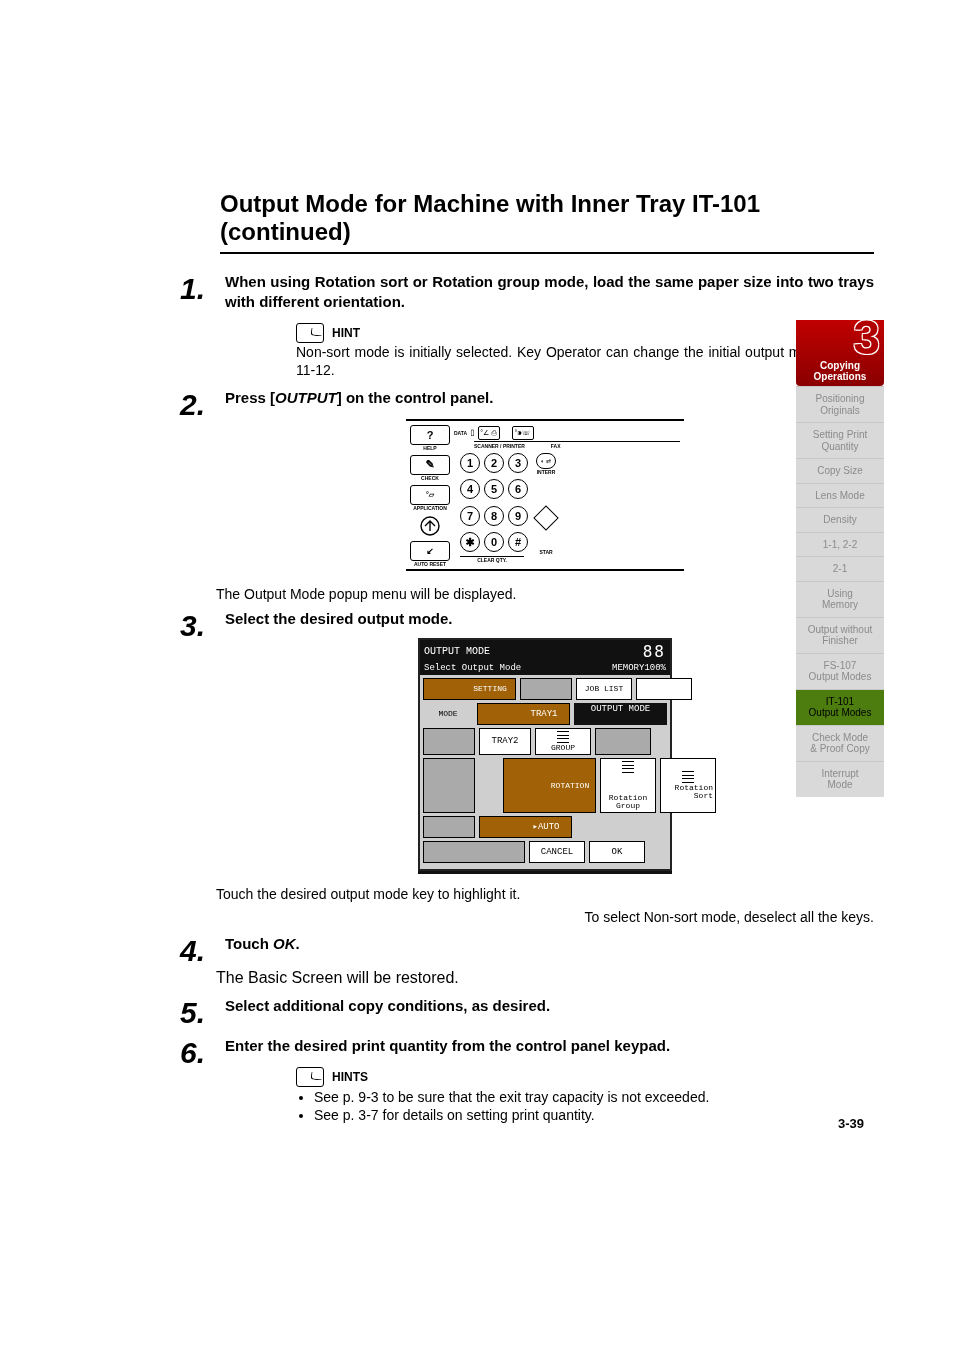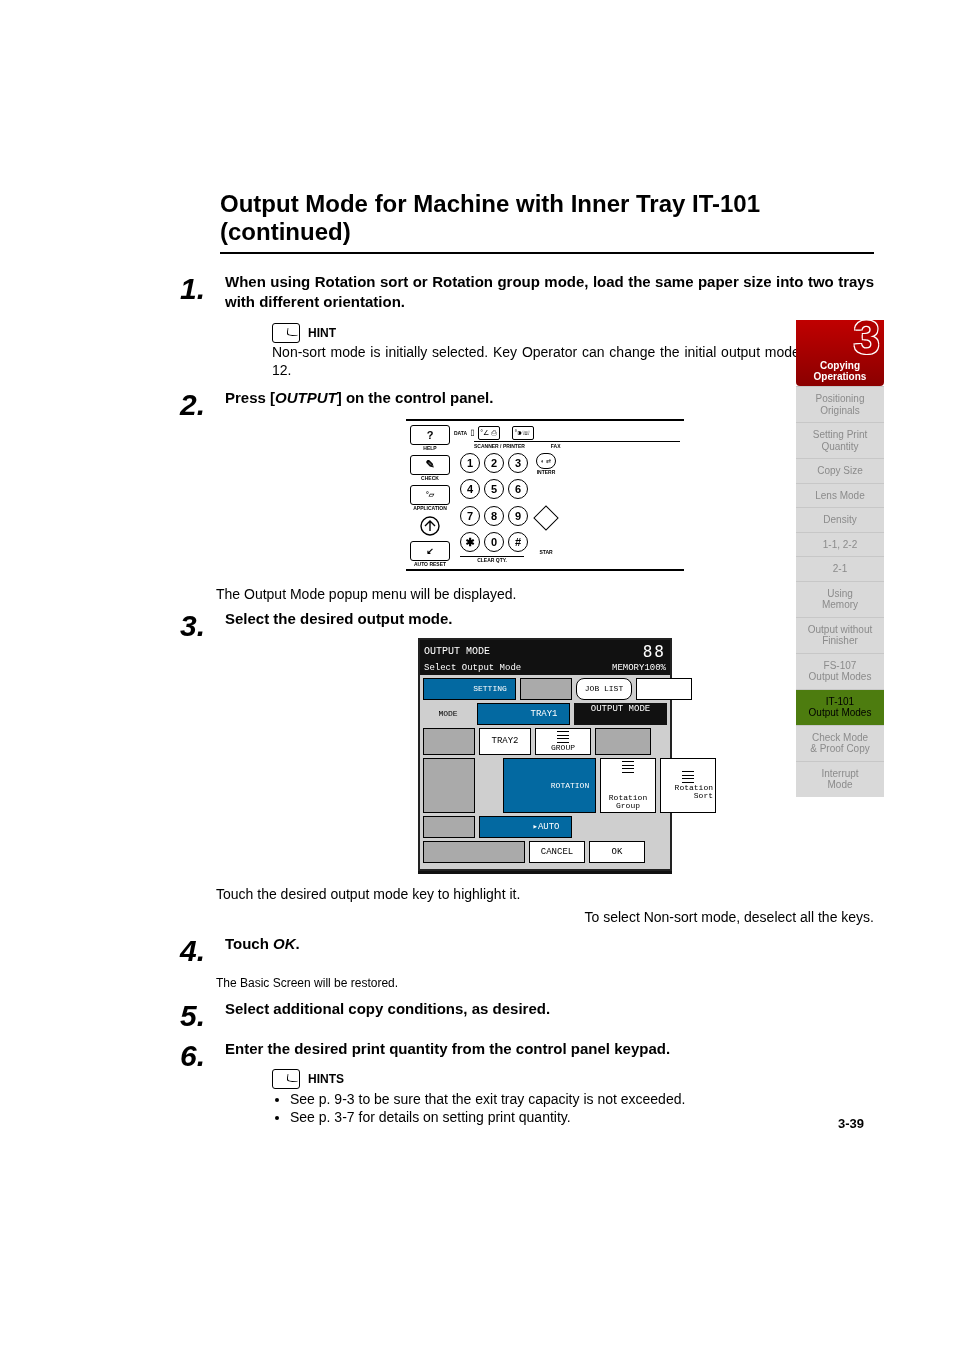--- a/index.html
+++ b/index.html
@@ -44,27 +44,27 @@
     flex: 1;
   }
   .step-head {
     font-size: 15px;
     font-weight: bold;
     line-height: 1.35;
     text-align: justify;
     margin-left: 9px;
   }
   .step-text {
-    font-size: 12px;
+    font-size: 16px;
     line-height: 1.35;
-    margin-top: 20px;
+    margin-top: 12px;
   }
   .hint-block {
     margin-top: 10px;
-    margin-left: 56px;
+    margin-left: 80px;
     margin-right: 0;
   }
   .hint-label-row {
     display: flex;
     align-items: center;
     gap: 8px;
   }
   .hint-icon {
     width: 26px;
     height: 18px;
@@ -271,21 +271,21 @@
     text-align:center;
     padding:2px 2px;
     font-size:9px;
     flex:1;
     display:flex;
     align-items:center;
     justify-content:center;
     min-height:16px;
   }
   .ds-cell.dark {
-    background:#0369a1;
+    background:#a16207;
     color:#fff;
     padding-left:43px;
   }
   .ds-cell.gray {
     background:#aaa;
   }
   .ds-cell.noborder {
     border:none;
     background:transparent;
   }
@@ -487,21 +487,21 @@
           <div style="font-family:monospace;font-size:16px;letter-spacing:2px;">88</div>
         </div>
         <div class="ds-sub">
           <span>Select Output Mode</span>
           <span>MEMORY100%</span>
         </div>
         <div class="ds-body">
           <div class="ds-row">
             <div class="ds-cell dark" style="flex:0 0 46px;font-size:8px;">SETTING</div>
             <div class="ds-cell gray" style="flex:0 0 46px;"></div>
-            <div class="ds-cell" style="flex:0 0 50px;font-size:8px;border-radius:8px;">JOB LIST</div>
+            <div class="ds-cell" style="flex:0 0 50px;font-size:8px;">JOB LIST</div>
             <div class="ds-cell" style="flex:0 0 50px;"></div>
           </div>
           <div class="ds-row">
             <div class="ds-cell noborder" style="flex:0 0 46px;font-size:8px;justify-content:center;">MODE</div>
             <div class="ds-cell dark" style="flex:0 0 46px;">TRAY1</div>
             <div class="ds-mode-head">OUTPUT MODE</div>
           </div>
           <div class="ds-row">
             <div class="ds-cell gray" style="flex:0 0 46px;"></div>
             <div class="ds-cell" style="flex:0 0 46px;">TRAY2</div>

